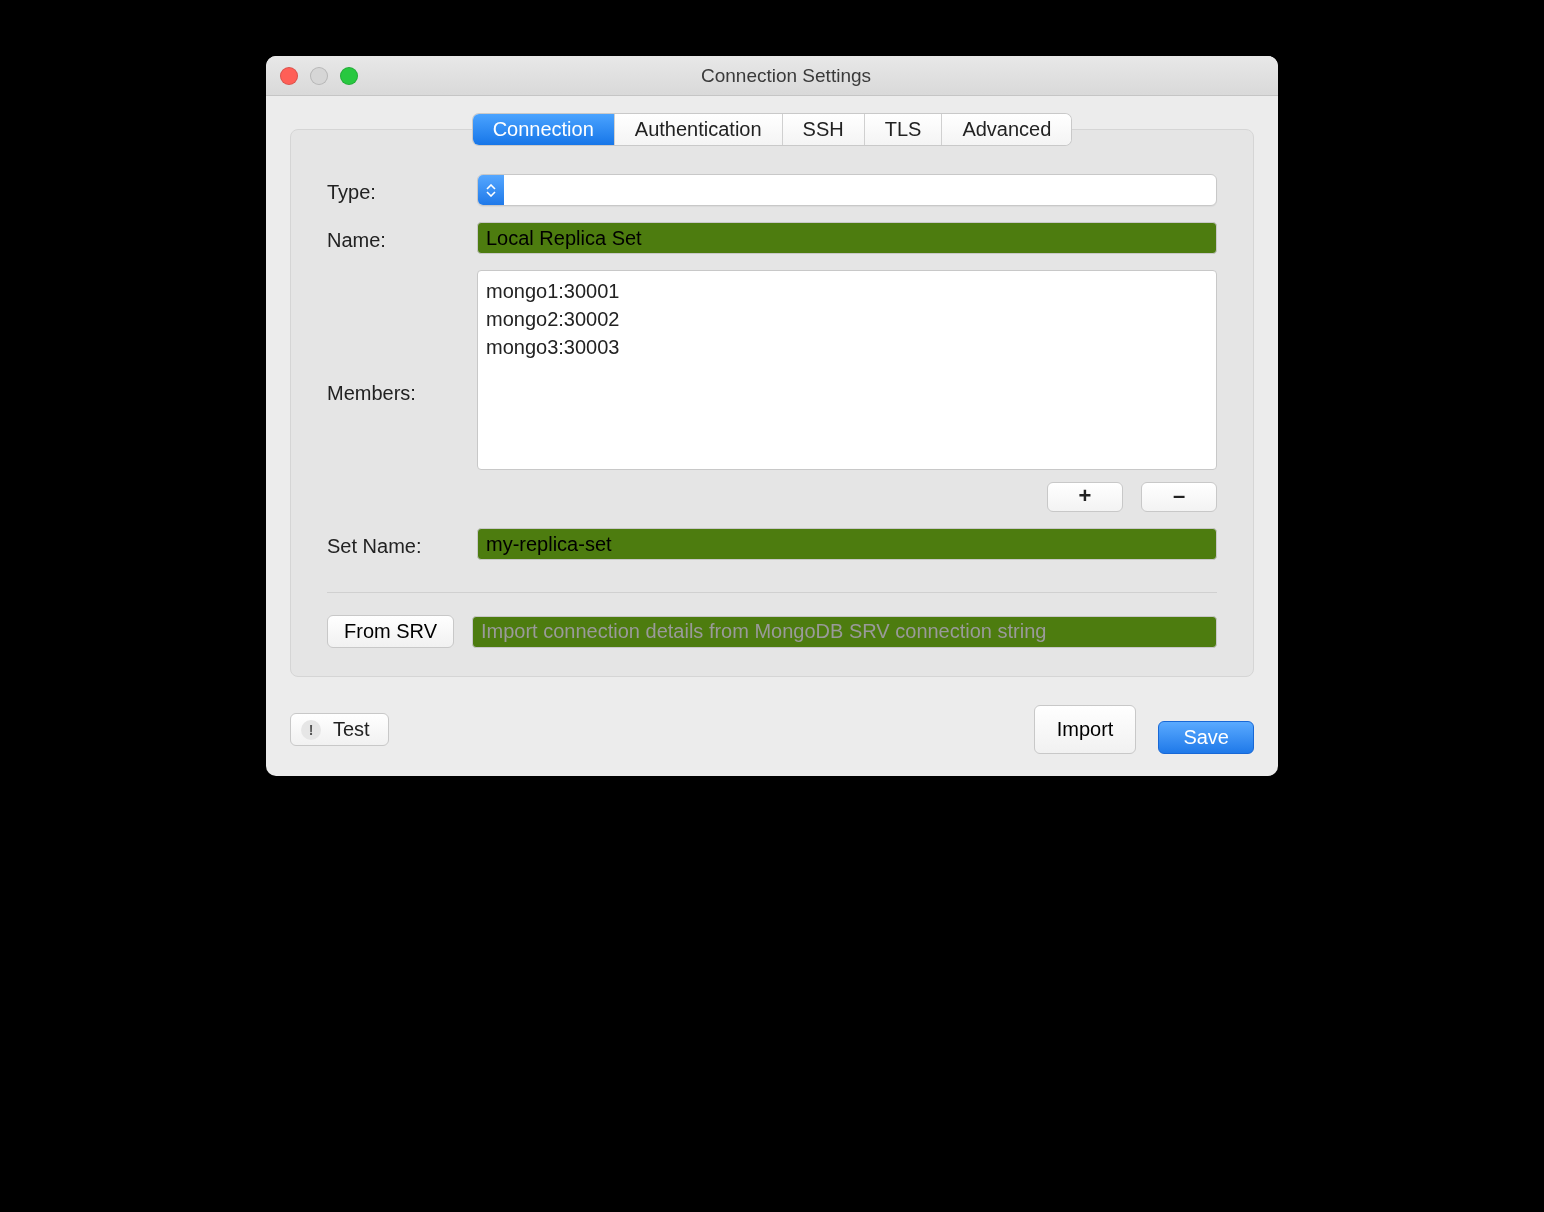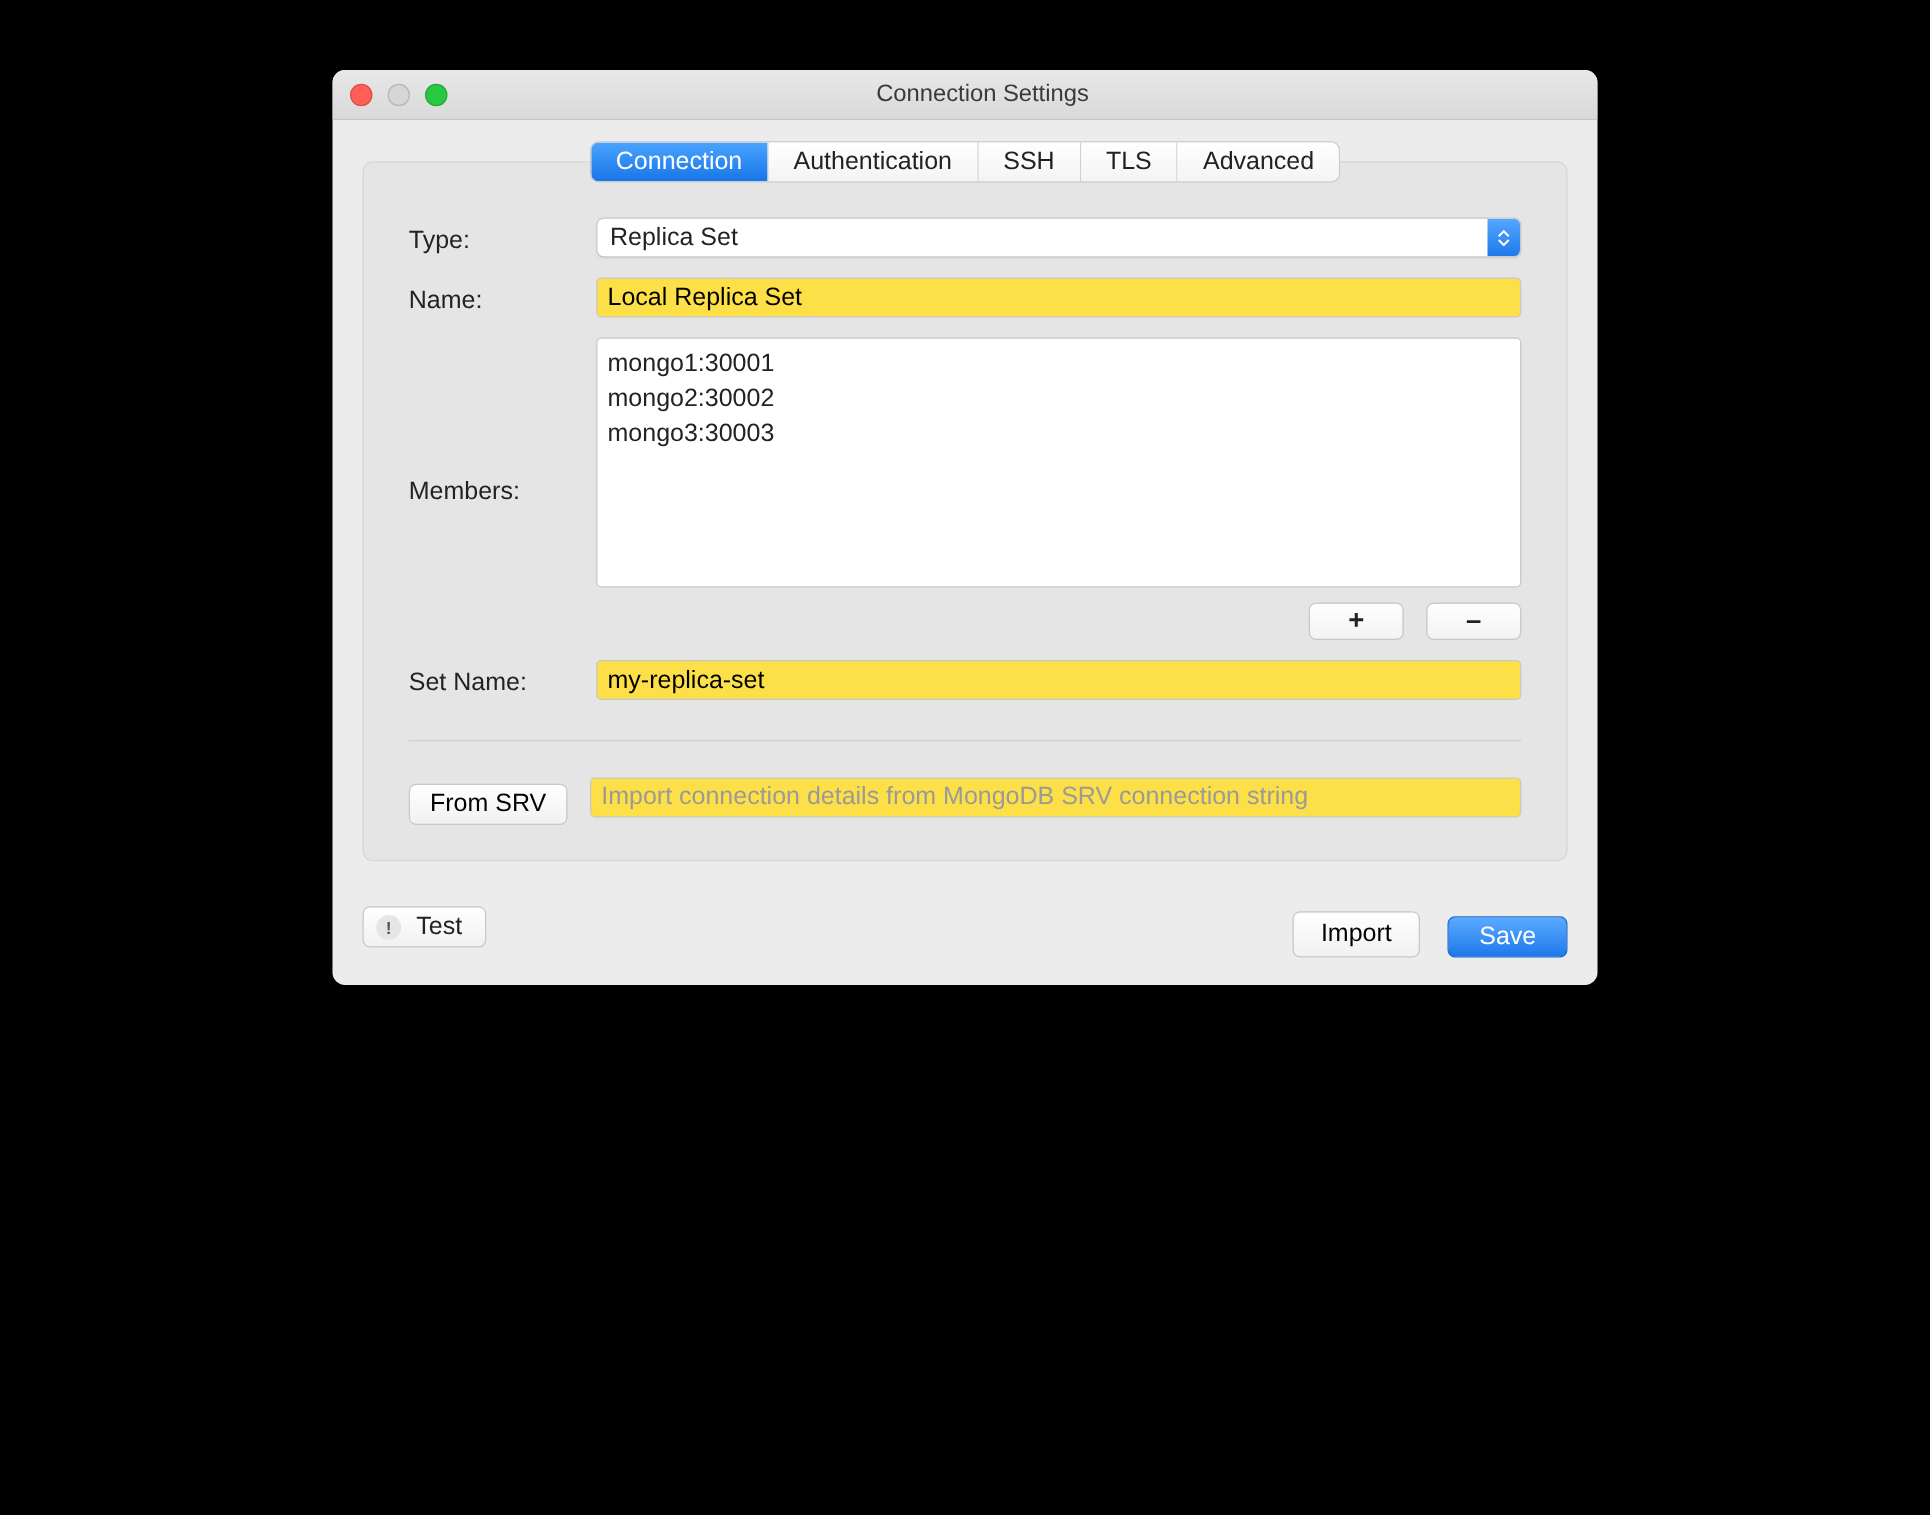--- a/index.html
+++ b/index.html
@@ -118,21 +118,21 @@
     display: flex;
     flex-direction: column;
     align-items: center;
     justify-content: center;
     gap: 1px;
   }
   .select-arrows svg { display: block; }
   .textinput {
     width: 100%;
     height: 32px;
-    background: #fde047;
+    background: #4d7c0f;
     border: 1px solid #c8c8c8;
     border-radius: 4px;
     padding: 0 8px;
     font-size: 20px;
     font-family: inherit;
     outline: none;
   }
   .textinput::placeholder { color: #9a9a9a; }
   .listbox {
     background: #fff;
@@ -172,21 +172,20 @@
     gap: 18px;
   }
   .btn {
     background: linear-gradient(#fff, #f1f1f1);
     border: 1px solid #c8c8c8;
     border-radius: 6px;
     padding: 4px 16px;
     font-size: 20px;
     font-family: inherit;
     cursor: default;
-    margin-top: 12px;
   }
   .footer {
     display: flex;
     justify-content: space-between;
     align-items: center;
     margin-top: 28px;
   }
   .footer-right { display: flex; gap: 22px; }
   .test-btn {
     display: flex;
@@ -239,21 +238,20 @@
         <div class="tab">Advanced</div>
       </div>
     </div>
 
     <div class="panel">
 
       <div class="row">
         <div class="label">Type:</div>
         <div class="field">
           <div class="select">
-            <div class="select-text">Replica Set</div>
             <div class="select-arrows">
               <svg width="10" height="6" viewBox="0 0 10 6">
                   <path d="M1 5 L5 1 L9 5" stroke="#fff" stroke-width="1.6" fill="none"></path>
                 </svg>
               <svg width="10" height="6" viewBox="0 0 10 6">
                   <path d="M1 1 L5 5 L9 1" stroke="#fff" stroke-width="1.6" fill="none"></path>
                 </svg>
             </div>
           </div>
         </div>

